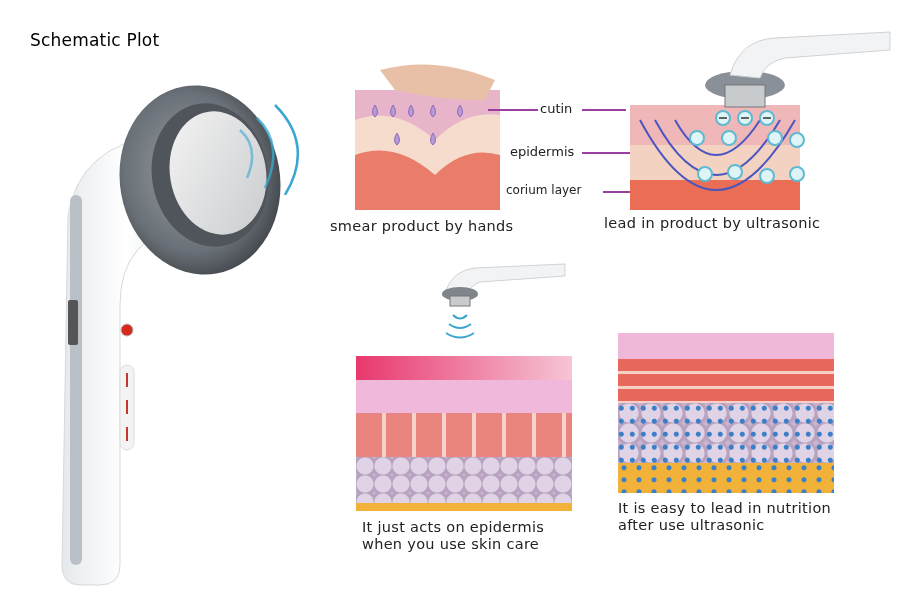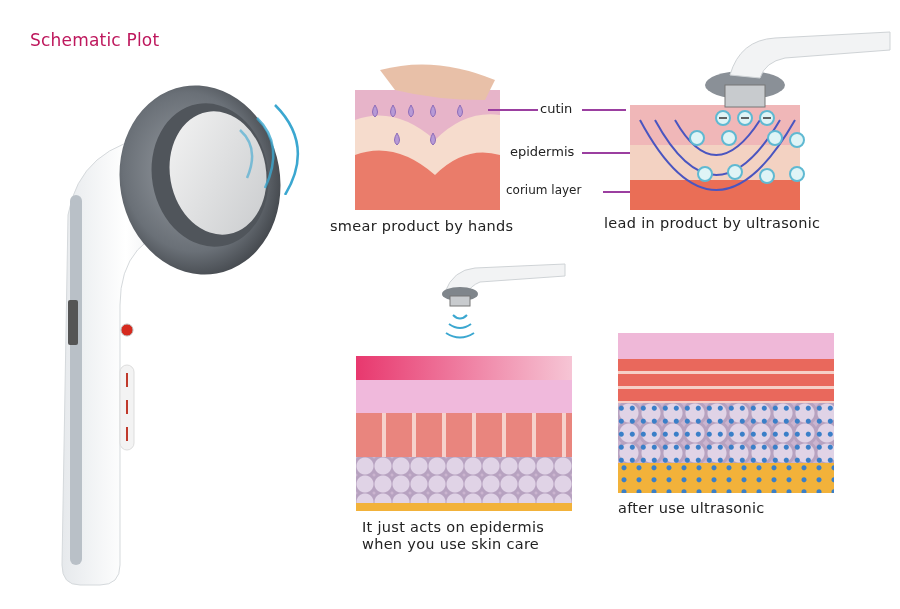--- a/index.html
+++ b/index.html
@@ -1,18 +1,18 @@
 <!DOCTYPE html>
 <html><head>
 <meta charset="utf-8">
 <style>
   html,body{margin:0;padding:0;background:#fff;}
   body{width:900px;height:609px;position:relative;overflow:hidden;font-family:"DejaVu Sans","Liberation Sans",sans-serif;color:#222;}
   .abs{position:absolute;}
-  .title{left:30px;top:30px;font-size:17px;color:#be185d;letter-spacing:0.2px;}
+  .title{left:30px;top:30px;font-size:17px;color:#000000;letter-spacing:0.2px;}
   .caption{font-size:14.5px;color:#222;letter-spacing:0.3px;white-space:nowrap;}
   .multiline{white-space:normal;line-height:17px;}
   .label{font-size:13px;color:#222;white-space:nowrap;}
   .line{background:#9b3fa0;height:2px;}
   svg{display:block;}
 </style>
 </head>
 <body>
 
 <div class="abs title">Schematic Plot</div>
@@ -145,14 +145,15 @@
   <div>when you use skin care</div>
 </div>
 
 <div class="abs" style="left:618px;top:333px;width:216px;height:160px;overflow:hidden;">
   <div style="height:26px;background:#efb8d8;"></div>
   <div style="height:44px;background:repeating-linear-gradient(180deg,#e9685c 0 12px,#f6cfc7 12px 15px);"></div>
   <div style="height:60px;background:radial-gradient(circle at 30% 40%,#3a7fc8 0 2px,transparent 3px) 0 0/11px 13px,radial-gradient(circle at 50% 50%,#e0d3e6 0 9px,#b7a2c0 10px 12px,transparent 13px) 0 0/22px 20px,#cbb4cf;"></div>
   <div style="height:30px;background:radial-gradient(circle at 40% 40%,#3a7fc8 0 2px,transparent 3px) 0 0/15px 12px,#f2b23a;"></div>
 </div>
 <div class="abs caption multiline" style="left:618px;top:500px;width:250px;">
+  <div>It is easy to lead in nutrition</div>
   <div>after use ultrasonic</div>
 </div>
 
 </body></html>

